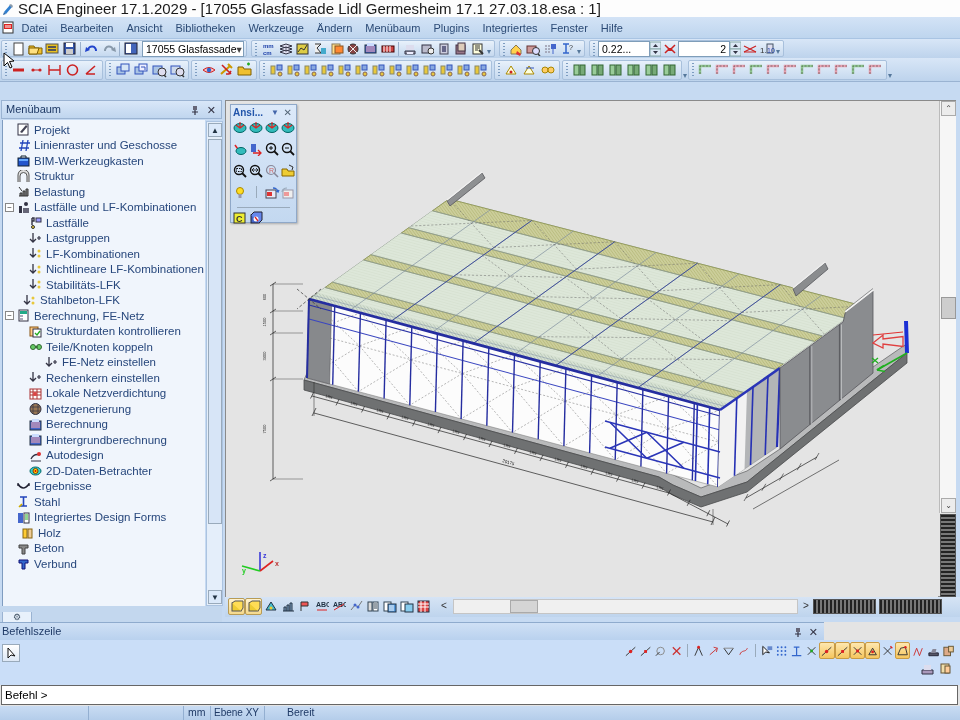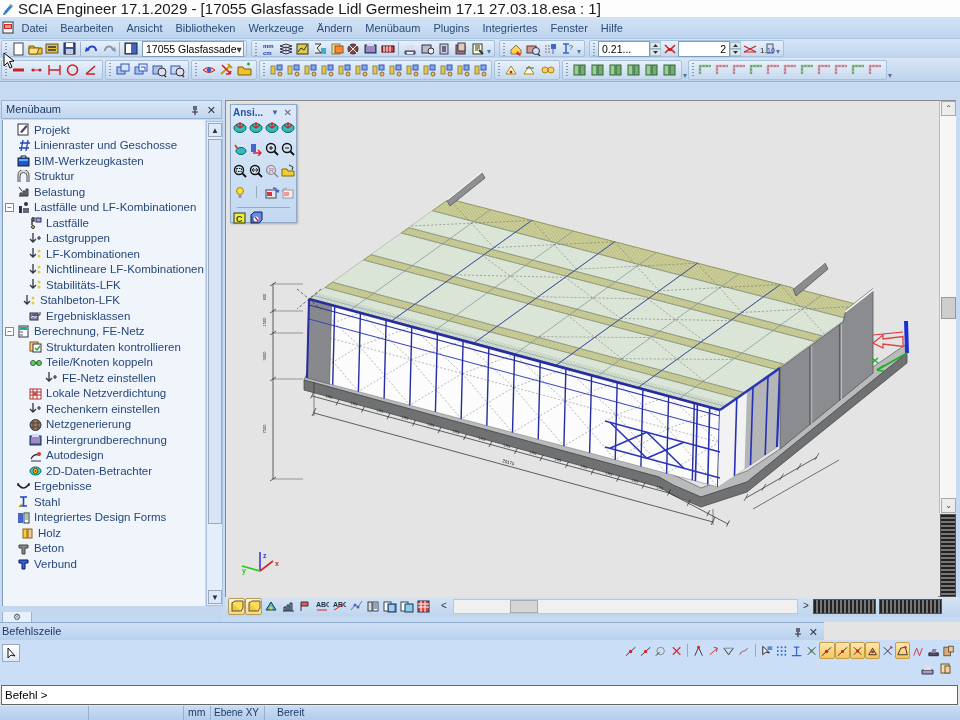--- a/index.html
+++ b/index.html
@@ -18,21 +18,21 @@
 .tree{position:absolute;left:2px;top:36px;width:203px;height:486px;background:#f0f5fc;border-left:1px solid #7f9cc0;overflow:hidden;padding-top:2px}
 .trow{height:15.5px;display:flex;align-items:center;font-size:11.5px;color:#27477c;white-space:nowrap}
 .trow .tic{width:13px;height:13px;margin-right:4px;flex:none;position:relative}
 .vscroll{position:absolute;right:1px;top:37px;width:17px;height:485px;background:#e4eefa;border:1px solid #abc3e0}
 .viewport{position:absolute;left:225px;top:100px;width:731px;height:497px;background:#e4e4e4;border:1px solid #8a8a8a;border-right:none}
 .vpbottom{position:absolute;left:225px;top:597px;width:735px;height:20px;background:linear-gradient(#d6e4f5,#bed4ed)}
 .befz{position:absolute;left:0;top:622px;width:824px;height:18px;background:linear-gradient(#cfe0f5,#b9d1ee);border-top:1px solid #8fabcd;font-size:11px;color:#1f3a66;line-height:17px;padding-left:2px}
 .cmdarea{position:absolute;left:0;top:640px;width:960px;height:45px;background:#cadef8}
 .cmdinput{position:absolute;left:1px;top:685px;width:957px;height:20px;background:#fff;border:1px solid #666;font-size:11.5px;color:#000;line-height:18px;padding-left:3px}
 .statusbar{position:absolute;left:0;top:706px;width:960px;height:14px;background:linear-gradient(#c9dcf3,#b4cdea);font-size:10.5px;color:#1f3a66;display:flex}
-.statusbar .cell{border-left:1px solid #93afd1;padding:0 12px;line-height:13px}
+.statusbar .cell{border-left:1px solid #93afd1;padding:0 22px;line-height:13px}
 .fl-tb{position:absolute;left:4px;top:3px;width:67px;height:119px;background:linear-gradient(#dce9f9,#c3d8f0);border:1px solid #8fa8c8;box-shadow:1px 1px 2px rgba(0,0,0,.25)}
 .fl-head{height:14px;font-size:10px;font-weight:bold;color:#2255aa;padding:1px 2px;display:flex;align-items:center}
 .fl-row{display:flex;padding-left:1px;margin-bottom:6px}
 .fl-ic{width:16px;height:16px;display:flex;align-items:center;justify-content:center}
 .stripe{background:#3c3c3c;background-image:repeating-linear-gradient(90deg,#222 0 2px,#777 2px 4px);border:1px solid #555}
 .stripeV{background:#3c3c3c;background-image:repeating-linear-gradient(#222 0 2px,#777 2px 4px);border:1px solid #555}
 </style></head><body>
 <div class="titlebar">
 <svg width="13" height="13" viewBox="0 0 13 13" style="margin:2px 3px 0 2px">
       <path d="M2,9 L8,2 l2,2 L4,11 z" fill="#2f7fd0"></path>
@@ -222,21 +222,21 @@
       </span>
       <span class="ib">
         <svg width="15" height="14" viewBox="0 0 15 14">
           <path d="M3,2 h6 M6,2 v9 M3,11 h6" stroke="#36c" stroke-width="1.5" fill="none"></path>
           <text x="9" y="8" font-size="7" fill="#333">?</text>
         </svg>
       </span>
       <span style="color:#55779b;font-size:8px;margin:6px 1px 0 1px">▾</span>
     </span><span class="grp" style="margin-left:3px">
       <span class="grip"></span>
-      <span class="combo" style="width:52px">0.21...</span>
+      <span class="combo" style="width:52px">0.22...</span>
       <svg width="11" height="16" viewBox="0 0 11 16">
         <rect x="0" y="1" width="11" height="7" fill="#dce8f5" stroke="#8aa"></rect>
         <path d="M5.5,3 l2.5,3 h-5 z" fill="#334"></path>
         <rect x="0" y="8" width="11" height="7" fill="#dce8f5" stroke="#8aa"></rect>
         <path d="M5.5,13 l2.5,-3 h-5 z" fill="#334"></path>
       </svg>
       <span class="ib">
         <svg width="14" height="14" viewBox="0 0 14 14">
           <path d="M2,3 l4,4 l-4,4 M12,3 l-4,4 l4,4" stroke="#cc2222" fill="none" stroke-width="1.5"></path>
           <rect x="5" y="6" width="4" height="3" fill="#cc2222"></rect>
@@ -672,25 +672,20 @@
       <div class="trow" style="padding-left:26px;position:relative"><span class="tic"><svg width="13" height="13" viewBox="0 0 13 13">
             <path d="M4,1 v9 m-3,-3 l3,3 l3,-3" stroke="#334" fill="none" stroke-width="1.3"></path>
             <circle cx="10" cy="4" r="1.5" fill="#e8c83c"></circle>
             <circle cx="10" cy="9" r="1.5" fill="#e8c83c"></circle>
           </svg></span>Stabilitäts-LFK</div>
       <div class="trow" style="padding-left:20px;position:relative"><span class="tic"><svg width="13" height="13" viewBox="0 0 13 13">
             <path d="M4,1 v9 m-3,-3 l3,3 l3,-3" stroke="#334" fill="none" stroke-width="1.3"></path>
             <circle cx="10" cy="4" r="1.5" fill="#e8c83c"></circle>
             <circle cx="10" cy="9" r="1.5" fill="#e8c83c"></circle>
           </svg></span>Stahlbeton-LFK</div>
-      <div class="trow" style="padding-left:26px;position:relative"><span class="tic"><svg width="13" height="13" viewBox="0 0 13 13">
-            <rect x="1" y="4" width="8" height="7" fill="#88a" stroke="#334"></rect>
-            <path d="M3,6 h8 v-3" stroke="#334" fill="none"></path>
-            <path d="M2,9 l2,-2 l2,2 l2,-2" stroke="#dde" fill="none"></path>
-          </svg></span>Ergebnisklassen</div>
       <div class="trow" style="padding-left:14px;position:relative"><span style="position:absolute;left:2px;width:9px;height:9px;border:1px solid #888;background:#fff;font-size:8px;line-height:7px;text-align:center;color:#333">−</span><span class="tic"><svg width="13" height="13" viewBox="0 0 13 13">
             <rect x="2" y="1" width="9" height="11" fill="#fff" stroke="#334"></rect>
             <rect x="3" y="2" width="7" height="3" fill="#2a8"></rect>
             <rect x="3" y="6" width="3" height="2" fill="#aab"></rect>
             <rect x="3" y="9" width="3" height="2" fill="#aab"></rect>
           </svg></span>Berechnung, FE-Netz</div>
       <div class="trow" style="padding-left:26px;position:relative"><span class="tic"><svg width="13" height="13" viewBox="0 0 13 13">
             <rect x="1" y="2" width="8" height="9" fill="#fc8" stroke="#851"></rect>
             <rect x="4" y="4" width="8" height="8" fill="#fff" stroke="#334"></rect>
             <path d="M6,8 l2,2 l3,-4" stroke="#2a2" fill="none" stroke-width="1.3"></path>
@@ -698,32 +693,37 @@
       <div class="trow" style="padding-left:26px;position:relative"><span class="tic"><svg width="13" height="13" viewBox="0 0 13 13">
             <circle cx="4" cy="7" r="2.5" fill="#6c6" stroke="#363"></circle>
             <circle cx="10" cy="7" r="2.5" fill="#6c6" stroke="#363"></circle>
             <path d="M6,7 h3" stroke="#363" stroke-width="1.3"></path>
           </svg></span>Teile/Knoten koppeln</div>
       <div class="trow" style="padding-left:42px;position:relative"><span class="tic"><svg width="13" height="13" viewBox="0 0 13 13">
             <path d="M4,1 v9 m-3,-3 l3,3 l3,-3" stroke="#334" fill="none" stroke-width="1.3"></path>
             <path d="M8,6 h4 m-2,-2 v4" stroke="#334" stroke-width="1.2"></path>
           </svg></span>FE-Netz einstellen</div>
       <div class="trow" style="padding-left:26px;position:relative"><span class="tic"><svg width="13" height="13" viewBox="0 0 13 13">
+            <path d="M4,1 v9 m-3,-3 l3,3 l3,-3" stroke="#334" fill="none" stroke-width="1.3"></path>
+            <path d="M8,6 h4 m-2,-2 v4" stroke="#334" stroke-width="1.2"></path>
+          </svg></span>Rechenkern einstellen</div>
+      <div class="trow" style="padding-left:26px;position:relative"><span class="tic"><svg width="13" height="13" viewBox="0 0 13 13">
             <rect x="1" y="2" width="11" height="10" fill="#fff" stroke="#a33"></rect>
             <path d="M1,5 h11 M1,8 h11 M4,2 v10 M8,2 v10" stroke="#a33"></path>
             <circle cx="6" cy="7" r="2" fill="#d44"></circle>
           </svg></span>Lokale Netzverdichtung</div>
       <div class="trow" style="padding-left:26px;position:relative"><span class="tic"><svg width="13" height="13" viewBox="0 0 13 13">
-            <path d="M4,1 v9 m-3,-3 l3,3 l3,-3" stroke="#334" fill="none" stroke-width="1.3"></path>
-            <path d="M8,6 h4 m-2,-2 v4" stroke="#334" stroke-width="1.2"></path>
-          </svg></span>Rechenkern einstellen</div>
-      <div class="trow" style="padding-left:26px;position:relative"><span class="tic"><svg width="13" height="13" viewBox="0 0 13 13">
             <circle cx="6.5" cy="7" r="5.5" fill="#975" stroke="#334"></circle>
             <path d="M2,5 h9 M2,9 h9 M4,2 v10 M9,2 v10" stroke="#334" stroke-width="0.7"></path>
           </svg></span>Netzgenerierung</div>
+      <div class="trow" style="padding-left:26px;position:relative"><span class="tic"><svg width="13" height="13" viewBox="0 0 13 13">
+            <rect x="1" y="3" width="11" height="9" fill="#46c" stroke="#234"></rect>
+            <path d="M2,5 h9 M2,7 h9 M2,9 h9" stroke="#faa"></path>
+            <rect x="3" y="1" width="7" height="3" fill="#cdf"></rect>
+          </svg></span>Berechnung</div>
       <div class="trow" style="padding-left:26px;position:relative"><span class="tic"><svg width="13" height="13" viewBox="0 0 13 13">
             <rect x="1" y="3" width="11" height="9" fill="#46c" stroke="#234"></rect>
             <path d="M2,5 h9 M2,7 h9 M2,9 h9" stroke="#faa"></path>
             <rect x="3" y="1" width="7" height="3" fill="#cdf"></rect>
           </svg></span>Hintergrundberechnung</div>
       <div class="trow" style="padding-left:26px;position:relative"><span class="tic"><svg width="13" height="13" viewBox="0 0 13 13">
             <path d="M2,10 q3,-6 9,-4" stroke="#334" fill="none" stroke-width="1.3"></path>
             <path d="M2,12 h10" stroke="#334"></path>
             <circle cx="10" cy="5" r="2" fill="#d33"></circle>
           </svg></span>Autodesign</div>

